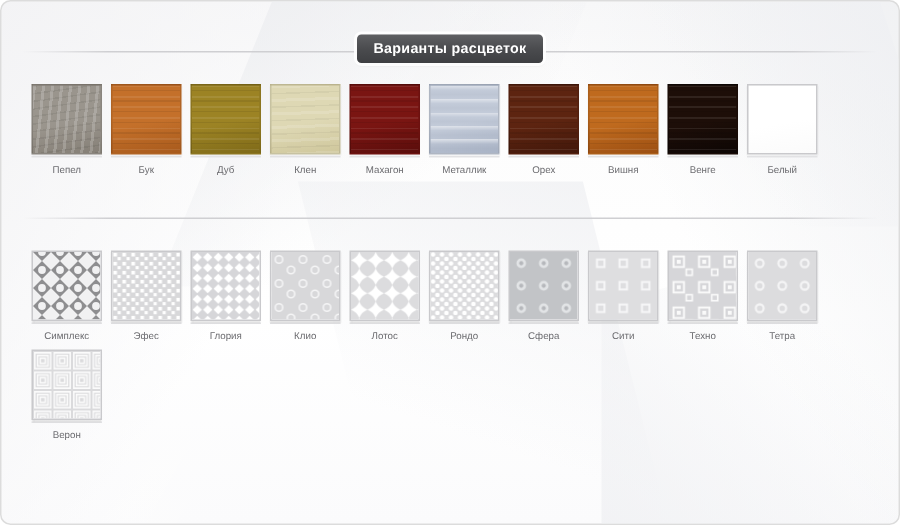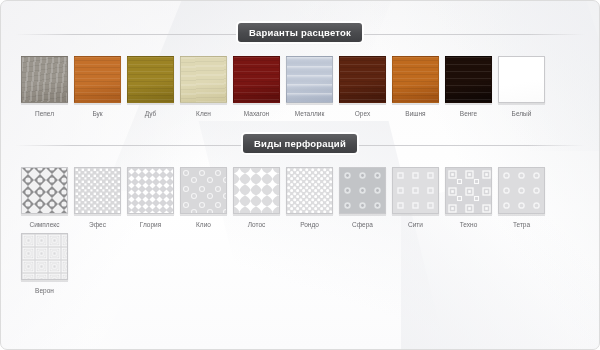--- a/index.html
+++ b/index.html
@@ -254,21 +254,20 @@
           <div class="tile light-edge" style="background: linear-gradient(170deg, rgb(255, 255, 255) 0%, rgb(255, 255, 255) 55%, rgb(251, 251, 251) 100%);"></div>
           <div class="label-rule"></div>
           <div class="cell-label">Белый</div>
         </div>
       </div>
   </div>
 
   <div class="section" style="padding-top:12px;">
     <div class="section-head">
       <div class="section-rule"></div>
-      <div class="section-title">Виды перфораций</div>
     </div>
     <div class="grid" id="perforations-grid" style="margin-top:11px;">
         <div class="cell">
           <div class="tile light-edge">
             <svg class="perf-svg" viewBox="0 0 45 45" preserveAspectRatio="none" aria-hidden="true">
     <defs>
                 <pattern id="p_simplex" width="12" height="12" patternUnits="userSpaceOnUse">
         <rect width="12" height="12" fill="#8e8e90"></rect>
         <path d="M0 0 L6 6 L0 12 Z M12 0 L6 6 L12 12 Z" fill="#f1f1f2"></path>
         <circle cx="6" cy="0" r="2.6" fill="#f1f1f2"></circle>

